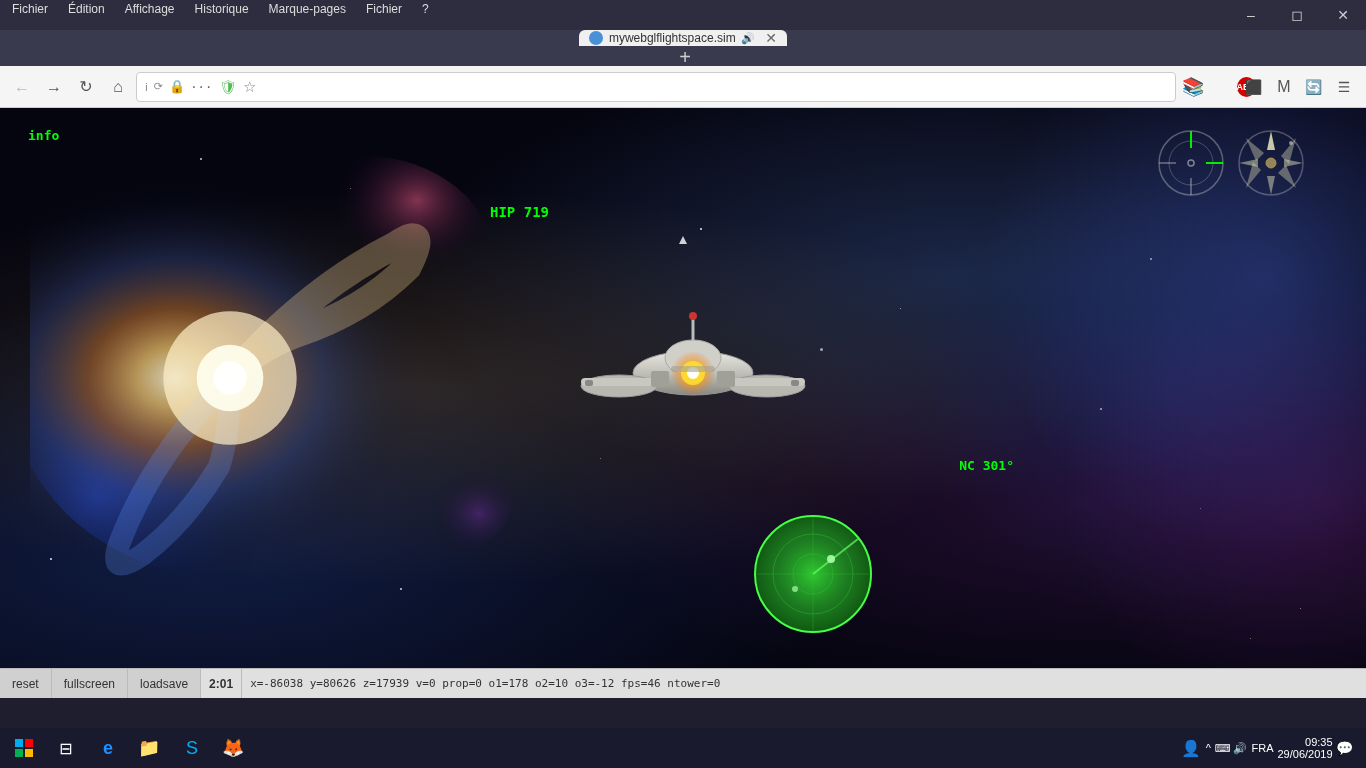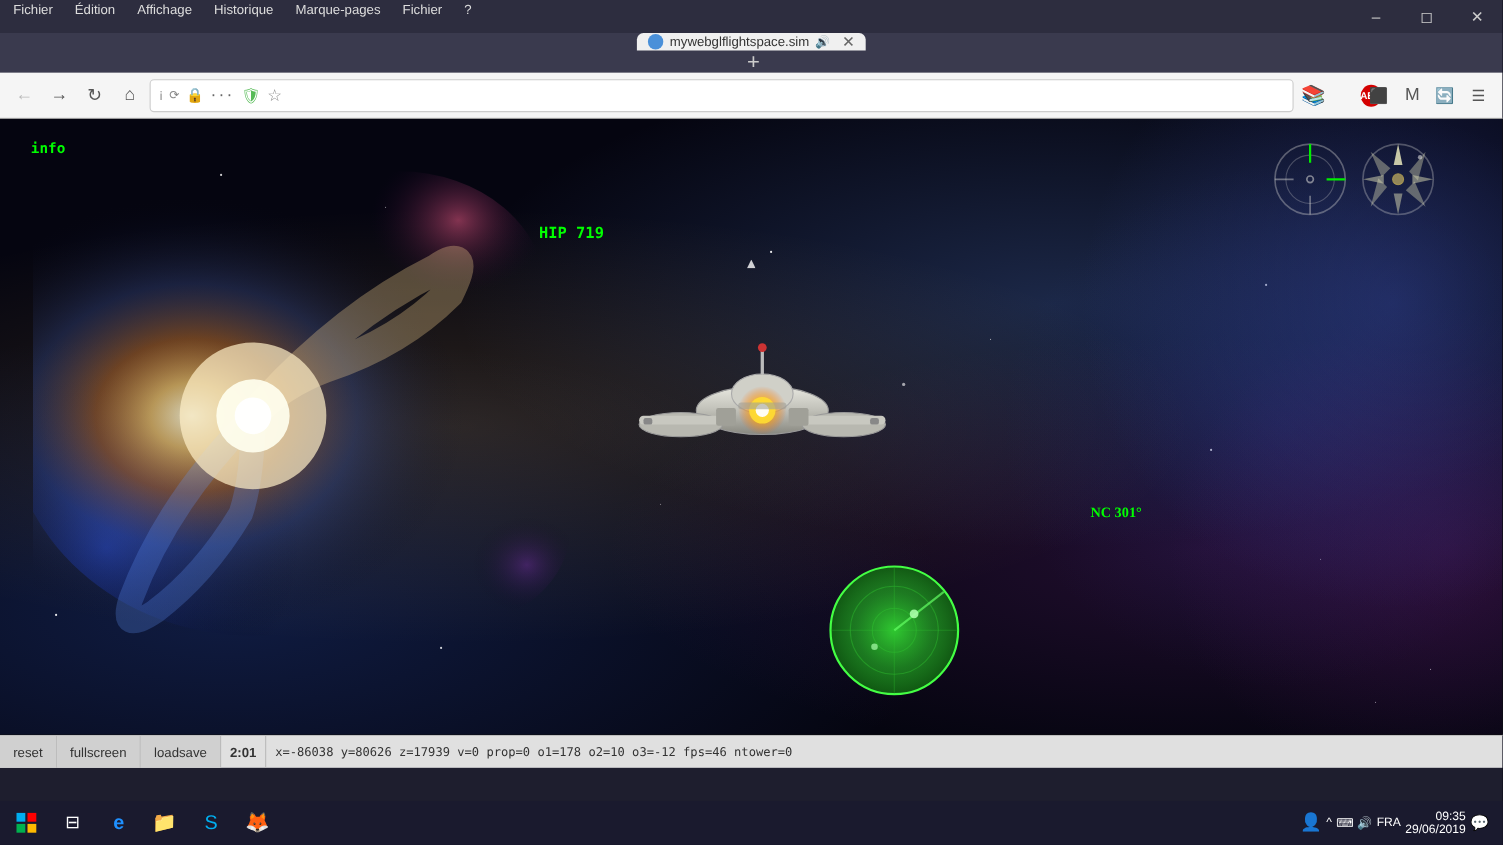--- a/index.html
+++ b/index.html
@@ -394,21 +394,21 @@
 
   <div style="position:absolute;right:0;top:0;width:500px;height:560px;
     background: radial-gradient(ellipse at 80% 30%, rgba(60,80,180,0.4) 0%, transparent 50%),
                 radial-gradient(ellipse at 90% 70%, rgba(100,30,120,0.3) 0%, transparent 40%),
                 radial-gradient(ellipse at 60% 50%, rgba(40,60,160,0.2) 0%, transparent 60%);
     pointer-events:none;"></div>
 
   <div class="info-label" style="top:20px;left:28px;">info</div>
 
   <div class="info-label" style="top:96px;left:490px;font-size:14px;">HIP 719</div>
-  <div class="info-label" style="top:350px;right:328px;font-size:13px;font-family:Liberation Serif, serif;">NC 301°</div>
+  <div class="info-label" style="top:350px;right:352px;font-size:13px;">NC 301°</div>
 
   <div style="position:absolute;top:128px;left:50%;margin-left:-4px;width:8px;height:8px;background:white;clip-path:polygon(50% 0%,0% 100%,100% 100%);opacity:0.8;"></div>
 
   <div id="spaceship-area" style="top:calc(50% - 20px);left:50%;transform:translate(-50%,-50%);margin-left:10px;">
     <svg viewBox="0 0 260 180" width="260" height="180">
       <defs>
         <radialGradient id="engineGlow" cx="50%" cy="50%" r="50%">
           <stop offset="0%" stop-color="#ffee44" stop-opacity="1"></stop>
           <stop offset="40%" stop-color="#ffaa00" stop-opacity="0.9"></stop>
           <stop offset="100%" stop-color="#ff6600" stop-opacity="0"></stop>

